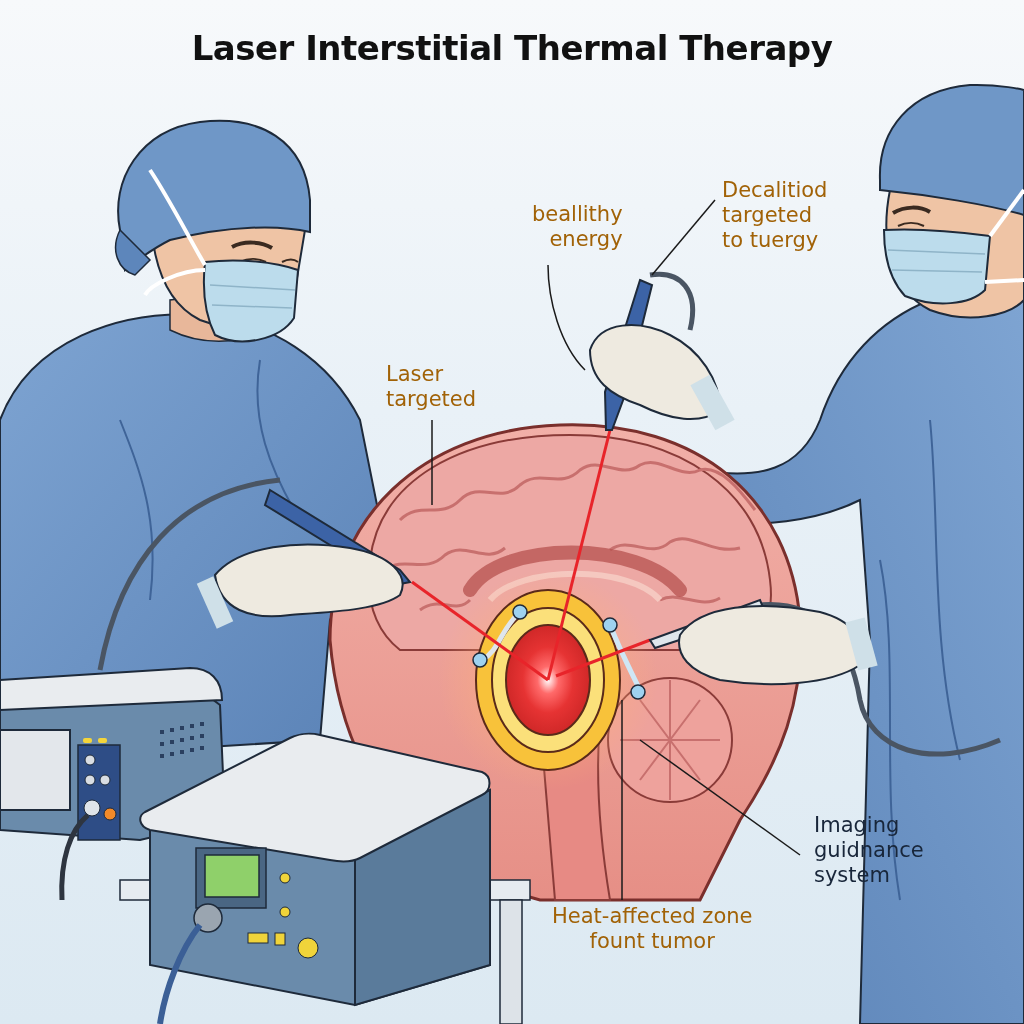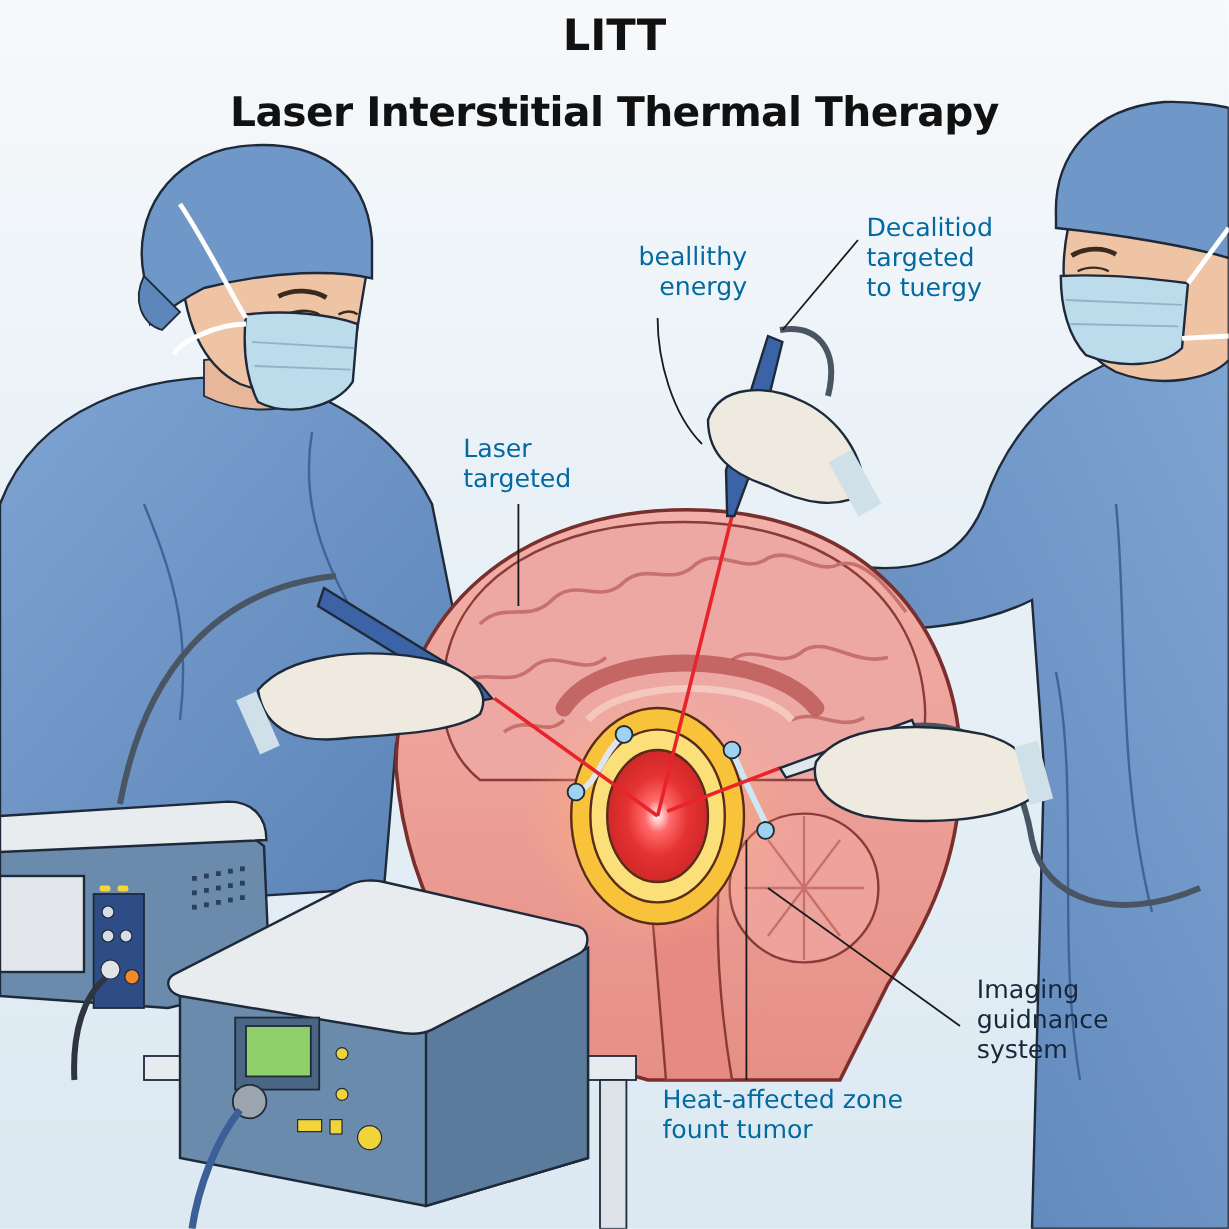--- a/index.html
+++ b/index.html
@@ -5,28 +5,27 @@
   html, body { margin: 0; padding: 0; }
   body {
     width: 1024px; height: 1024px; overflow: hidden; position: relative;
     background: linear-gradient(180deg, #f7f9fb 0%, #e9f1f7 40%, #dce9f2 100%);
     font-family: "Liberation Sans", sans-serif;
   }
   .title-block { position: absolute; left: 0; top: 8px; width: 1024px; text-align: center; z-index: 20; }
   .title-abbr { font-family: "DejaVu Sans", sans-serif; font-weight: bold; font-size: 36px; color: #111; letter-spacing: 0px; line-height: 46px; }
   .title-full { font-family: "DejaVu Sans", sans-serif; font-weight: bold; font-size: 34px; color: #111; line-height: 44px; margin-top: 18px; letter-spacing: -0.5px; }
   svg.scene { position: absolute; left: 0; top: 0; width: 1024px; height: 1024px; z-index: 1; }
-  .label { position: absolute; z-index: 15; font-family: "DejaVu Sans", sans-serif; color: #0369a1; font-size: 21px; line-height: 25px; white-space: pre-line; }
+  .label { position: absolute; z-index: 15; font-family: "DejaVu Sans", sans-serif; color: #a16207; font-size: 21px; line-height: 25px; white-space: pre-line; }
   .label.dark { color: #18263a; margin-top: 20px; }
 </style>
 </head>
 <body>
 
 <div class="title-block">
-  <div class="title-abbr">LITT</div>
   <div class="title-full">Laser Interstitial Thermal Therapy</div>
 </div>
 
 <svg class="scene" viewBox="0 0 1024 1024">
   <defs>
     <radialGradient id="heatGrad" cx="50%" cy="50%" r="50%">
       <stop offset="0%" stop-color="#ffffff"></stop>
       <stop offset="25%" stop-color="#ff6a6a"></stop>
       <stop offset="60%" stop-color="#e63333"></stop>
       <stop offset="100%" stop-color="#d02828"></stop>
@@ -208,14 +207,14 @@
 <div class="label" style="left:532px; top:202px;text-align:right;">beallithy
 energy</div>
 <div class="label" style="left:722px; top:178px;">Decalitiod
 targeted
 to tuergy</div>
 <div class="label" style="left:386px; top:362px;">Laser
 targeted</div>
 <div class="label dark" style="left:814px; top:793px;">Imaging
 guidnance
 system</div>
-<div class="label" style="left:552px; top:904px;">Heat-affected zone
+<div class="label" style="left:552px; top:904px;text-align:center;">Heat-affected zone
 fount tumor</div>
 
 </body></html>

